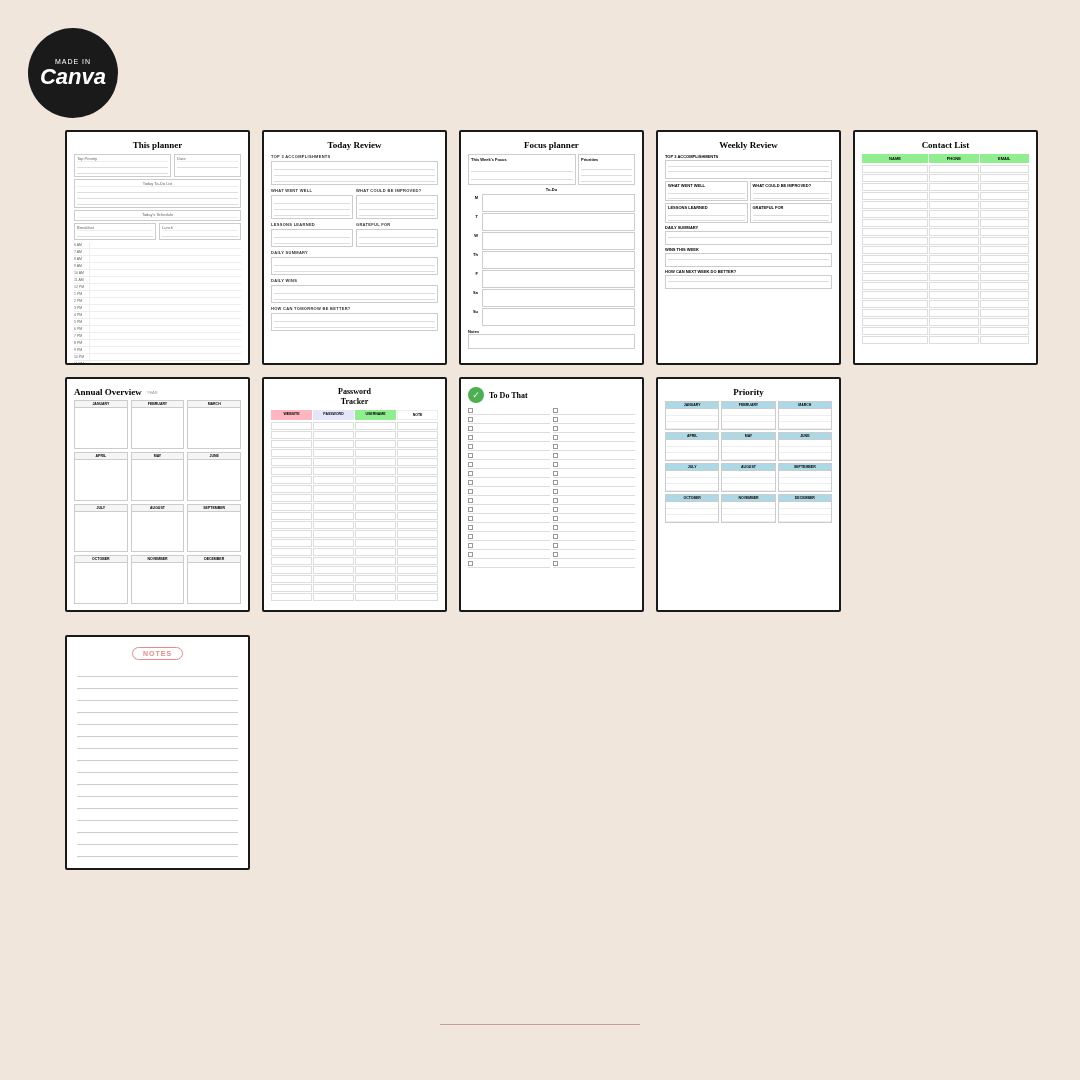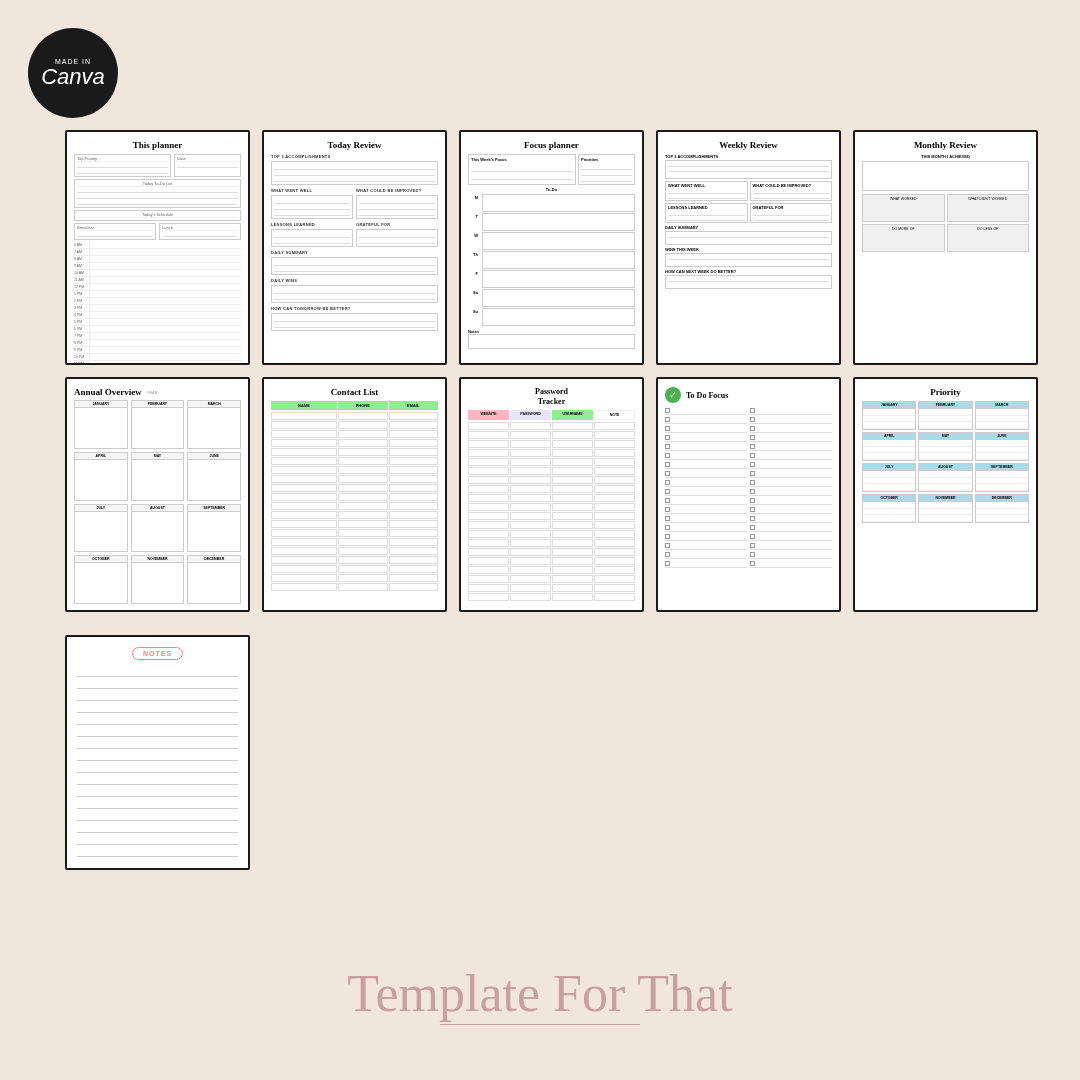--- a/index.html
+++ b/index.html
@@ -28,21 +28,21 @@
       z-index: 10;
     }
     .canva-badge .made-in {
       font-size: 7px;
       letter-spacing: 1px;
       text-transform: uppercase;
       margin-bottom: 1px;
     }
     .canva-badge .canva-text {
       font-size: 22px;
-      font-weight: normal;
+      font-weight: bold;
       font-style: italic;
       line-height: 1;
       text-align: right;
     }
 
     .grid-container {
       position: absolute;
       top: 130px;
       left: 65px;
       display: grid;
@@ -801,33 +801,131 @@
       <div class="wr-section">
         <div style="font-size:4px;font-weight:bold;text-transform:uppercase;margin-bottom:1px;">HOW CAN NEXT WEEK DO BETTER?</div>
         <div class="wr-full">
             <div style="height:5px;border-bottom:0.5px solid #ddd;"></div>
             <div style="height:5px;"></div>
           </div>
       </div>
     </div>
   </div>
 
+
   <div class="template-card">
-    <div class="card-title">Monthly Review</div>
-    <div class="mr-content">
-      <div class="mr-section">
-        <div style="font-size:4px;text-align:center;margin-bottom:2px;text-transform:uppercase;font-weight:bold;">THIS MONTH I ACHIEVED</div>
-        <div class="mr-achieved-box"></div>
-      </div>
-      <div class="mr-four-grid">
-        <div class="mr-grid-cell">WHAT WORKED</div>
-        <div class="mr-grid-cell">WHAT DIDN'T WORKED</div>
-        <div class="mr-grid-cell">DO MORE OF</div>
-        <div class="mr-grid-cell">DO LESS OF</div>
-      </div>
+    <div class="card-title">Contact List</div>
+    <div class="cl-content">
+      <div class="cl-header-row">
+        <div class="cl-header-cell">NAME</div>
+        <div class="cl-header-cell">PHONE</div>
+        <div class="cl-header-cell">EMAIL</div>
+      </div>
+      <div id="cl-rows">
+          <div class="cl-data-row">
+            <div class="cl-data-cell"></div>
+            <div class="cl-data-cell"></div>
+            <div class="cl-data-cell"></div>
+          </div>
+          <div class="cl-data-row">
+            <div class="cl-data-cell"></div>
+            <div class="cl-data-cell"></div>
+            <div class="cl-data-cell"></div>
+          </div>
+          <div class="cl-data-row">
+            <div class="cl-data-cell"></div>
+            <div class="cl-data-cell"></div>
+            <div class="cl-data-cell"></div>
+          </div>
+          <div class="cl-data-row">
+            <div class="cl-data-cell"></div>
+            <div class="cl-data-cell"></div>
+            <div class="cl-data-cell"></div>
+          </div>
+          <div class="cl-data-row">
+            <div class="cl-data-cell"></div>
+            <div class="cl-data-cell"></div>
+            <div class="cl-data-cell"></div>
+          </div>
+          <div class="cl-data-row">
+            <div class="cl-data-cell"></div>
+            <div class="cl-data-cell"></div>
+            <div class="cl-data-cell"></div>
+          </div>
+          <div class="cl-data-row">
+            <div class="cl-data-cell"></div>
+            <div class="cl-data-cell"></div>
+            <div class="cl-data-cell"></div>
+          </div>
+          <div class="cl-data-row">
+            <div class="cl-data-cell"></div>
+            <div class="cl-data-cell"></div>
+            <div class="cl-data-cell"></div>
+          </div>
+          <div class="cl-data-row">
+            <div class="cl-data-cell"></div>
+            <div class="cl-data-cell"></div>
+            <div class="cl-data-cell"></div>
+          </div>
+          <div class="cl-data-row">
+            <div class="cl-data-cell"></div>
+            <div class="cl-data-cell"></div>
+            <div class="cl-data-cell"></div>
+          </div>
+          <div class="cl-data-row">
+            <div class="cl-data-cell"></div>
+            <div class="cl-data-cell"></div>
+            <div class="cl-data-cell"></div>
+          </div>
+          <div class="cl-data-row">
+            <div class="cl-data-cell"></div>
+            <div class="cl-data-cell"></div>
+            <div class="cl-data-cell"></div>
+          </div>
+          <div class="cl-data-row">
+            <div class="cl-data-cell"></div>
+            <div class="cl-data-cell"></div>
+            <div class="cl-data-cell"></div>
+          </div>
+          <div class="cl-data-row">
+            <div class="cl-data-cell"></div>
+            <div class="cl-data-cell"></div>
+            <div class="cl-data-cell"></div>
+          </div>
+          <div class="cl-data-row">
+            <div class="cl-data-cell"></div>
+            <div class="cl-data-cell"></div>
+            <div class="cl-data-cell"></div>
+          </div>
+          <div class="cl-data-row">
+            <div class="cl-data-cell"></div>
+            <div class="cl-data-cell"></div>
+            <div class="cl-data-cell"></div>
+          </div>
+          <div class="cl-data-row">
+            <div class="cl-data-cell"></div>
+            <div class="cl-data-cell"></div>
+            <div class="cl-data-cell"></div>
+          </div>
+          <div class="cl-data-row">
+            <div class="cl-data-cell"></div>
+            <div class="cl-data-cell"></div>
+            <div class="cl-data-cell"></div>
+          </div>
+          <div class="cl-data-row">
+            <div class="cl-data-cell"></div>
+            <div class="cl-data-cell"></div>
+            <div class="cl-data-cell"></div>
+          </div>
+          <div class="cl-data-row">
+            <div class="cl-data-cell"></div>
+            <div class="cl-data-cell"></div>
+            <div class="cl-data-cell"></div>
+          </div>
+        </div>
     </div>
   </div>
 
   <div class="template-card">
     <div style="display:flex;align-items:center;gap:5px;margin-bottom:3px;">
       <div class="card-title" style="margin-bottom:0;">Annual Overview</div>
       <div style="font-size:4px;color:#999;text-transform:uppercase;">YEAR</div>
     </div>
     <div class="ao-grid">
       <div class="ao-month">
@@ -875,133 +973,20 @@
           <div class="ao-month-body"></div>
         </div>
       <div class="ao-month">
           <div class="ao-month-name">DECEMBER</div>
           <div class="ao-month-body"></div>
         </div>
     </div>
   </div>
 
   <div class="template-card">
-    <div class="card-title">Contact List</div>
-    <div class="cl-content">
-      <div class="cl-header-row">
-        <div class="cl-header-cell">NAME</div>
-        <div class="cl-header-cell">PHONE</div>
-        <div class="cl-header-cell">EMAIL</div>
-      </div>
-      <div id="cl-rows">
-          <div class="cl-data-row">
-            <div class="cl-data-cell"></div>
-            <div class="cl-data-cell"></div>
-            <div class="cl-data-cell"></div>
-          </div>
-          <div class="cl-data-row">
-            <div class="cl-data-cell"></div>
-            <div class="cl-data-cell"></div>
-            <div class="cl-data-cell"></div>
-          </div>
-          <div class="cl-data-row">
-            <div class="cl-data-cell"></div>
-            <div class="cl-data-cell"></div>
-            <div class="cl-data-cell"></div>
-          </div>
-          <div class="cl-data-row">
-            <div class="cl-data-cell"></div>
-            <div class="cl-data-cell"></div>
-            <div class="cl-data-cell"></div>
-          </div>
-          <div class="cl-data-row">
-            <div class="cl-data-cell"></div>
-            <div class="cl-data-cell"></div>
-            <div class="cl-data-cell"></div>
-          </div>
-          <div class="cl-data-row">
-            <div class="cl-data-cell"></div>
-            <div class="cl-data-cell"></div>
-            <div class="cl-data-cell"></div>
-          </div>
-          <div class="cl-data-row">
-            <div class="cl-data-cell"></div>
-            <div class="cl-data-cell"></div>
-            <div class="cl-data-cell"></div>
-          </div>
-          <div class="cl-data-row">
-            <div class="cl-data-cell"></div>
-            <div class="cl-data-cell"></div>
-            <div class="cl-data-cell"></div>
-          </div>
-          <div class="cl-data-row">
-            <div class="cl-data-cell"></div>
-            <div class="cl-data-cell"></div>
-            <div class="cl-data-cell"></div>
-          </div>
-          <div class="cl-data-row">
-            <div class="cl-data-cell"></div>
-            <div class="cl-data-cell"></div>
-            <div class="cl-data-cell"></div>
-          </div>
-          <div class="cl-data-row">
-            <div class="cl-data-cell"></div>
-            <div class="cl-data-cell"></div>
-            <div class="cl-data-cell"></div>
-          </div>
-          <div class="cl-data-row">
-            <div class="cl-data-cell"></div>
-            <div class="cl-data-cell"></div>
-            <div class="cl-data-cell"></div>
-          </div>
-          <div class="cl-data-row">
-            <div class="cl-data-cell"></div>
-            <div class="cl-data-cell"></div>
-            <div class="cl-data-cell"></div>
-          </div>
-          <div class="cl-data-row">
-            <div class="cl-data-cell"></div>
-            <div class="cl-data-cell"></div>
-            <div class="cl-data-cell"></div>
-          </div>
-          <div class="cl-data-row">
-            <div class="cl-data-cell"></div>
-            <div class="cl-data-cell"></div>
-            <div class="cl-data-cell"></div>
-          </div>
-          <div class="cl-data-row">
-            <div class="cl-data-cell"></div>
-            <div class="cl-data-cell"></div>
-            <div class="cl-data-cell"></div>
-          </div>
-          <div class="cl-data-row">
-            <div class="cl-data-cell"></div>
-            <div class="cl-data-cell"></div>
-            <div class="cl-data-cell"></div>
-          </div>
-          <div class="cl-data-row">
-            <div class="cl-data-cell"></div>
-            <div class="cl-data-cell"></div>
-            <div class="cl-data-cell"></div>
-          </div>
-          <div class="cl-data-row">
-            <div class="cl-data-cell"></div>
-            <div class="cl-data-cell"></div>
-            <div class="cl-data-cell"></div>
-          </div>
-          <div class="cl-data-row">
-            <div class="cl-data-cell"></div>
-            <div class="cl-data-cell"></div>
-            <div class="cl-data-cell"></div>
-          </div>
-        </div>
-    </div>
-  </div>
-
-  <div class="template-card">
     <div class="card-title" style="font-size:8px;line-height:1.2;">Password<br>Tracker</div>
     <div class="pt-content">
       <div class="pt-header-row">
         <div class="pt-header-cell col1">WEBSITE</div>
         <div class="pt-header-cell col2">PASSWORD</div>
         <div class="pt-header-cell col3">USERNAME</div>
         <div class="pt-header-cell col4">NOTE</div>
       </div>
       <div id="pt-rows">
           <div class="pt-data-row">
@@ -1124,21 +1109,21 @@
             <div class="pt-data-cell"></div>
             <div class="pt-data-cell"></div>
           </div>
         </div>
     </div>
   </div>
 
   <div class="template-card">
     <div class="td-header">
       <div class="td-check-icon">✓</div>
-      <div class="td-title">To Do Focus</div>
+      <div class="td-title">To Do That</div>
     </div>
     <div class="td-content">
       <div class="td-columns">
         <div class="td-col" id="td-col1">
             <div class="td-row">
               <div class="td-checkbox"></div>
               <div class="td-line"></div>
             </div>
             <div class="td-row">
               <div class="td-checkbox"></div>
@@ -1412,15 +1397,14 @@
         <div class="notes-line"></div>
         <div class="notes-line"></div>
         <div class="notes-line"></div>
         <div class="notes-line"></div>
         <div class="notes-line"></div>
       </div>
   </div>
 </div>
 
 <div class="brand-section">
-  <div class="brand-name">Template For That</div>
   <div class="brand-underline"></div>
 </div>
 
 </body></html>

